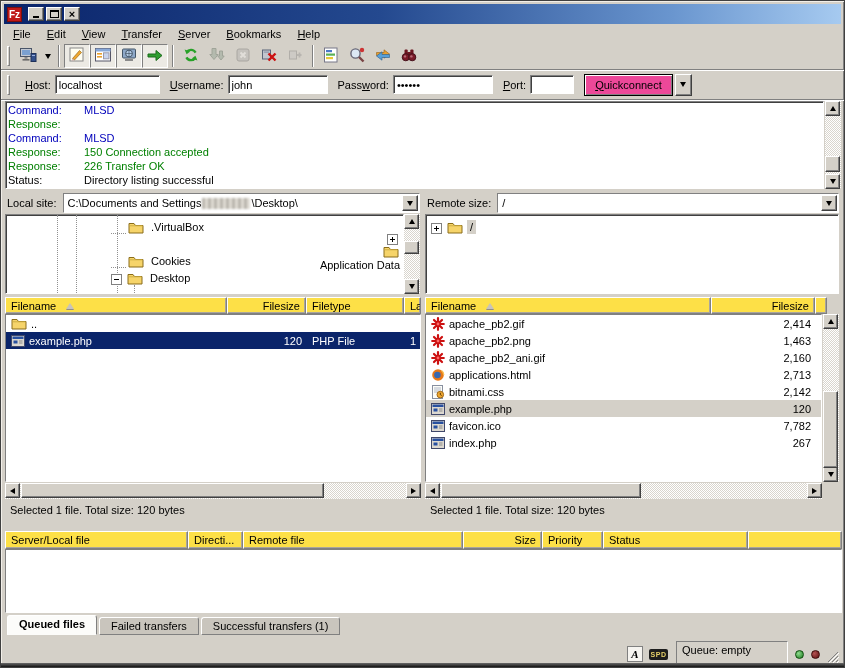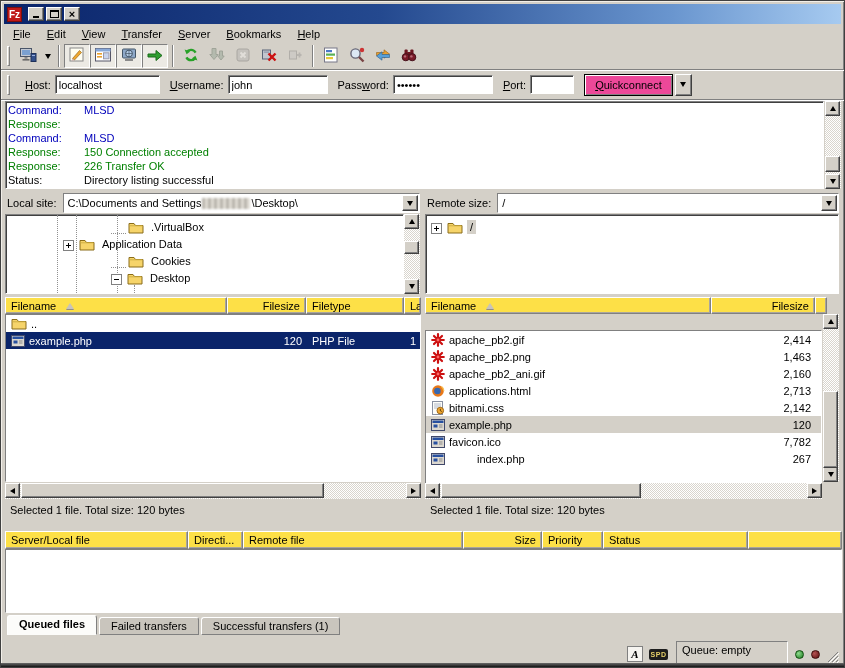--- a/index.html
+++ b/index.html
@@ -325,21 +325,21 @@
         <div class="trow" style="top: 2px; left: 0px; right: 0px; padding-left: 105px;">
           <span class="conn"></span>
           <span class="ticon">
             <svg width="16" height="13" viewBox="0 0 16 13">
               <path d="M1 2.5 L6 2.5 L7.5 4.5 L15 4.5 L15 12 L1 12 Z" fill="#f6d46a" stroke="#8a6d1a"></path>
               <path d="M1.5 4.8 L14.5 4.8" stroke="#cfae44"></path>
             </svg>
           </span>
           <span class="tlabel">.VirtualBox</span>
         </div>
-        <div class="trow" style="top: 19px; left: 0px; right: 0px; padding-left: 57px;">
+        <div class="trow" style="top: 19px; left: 0px; right: 0px; padding-left: 73px; flex-direction: column;">
           <span class="expander">
             <i class="exp-h"></i>
             <i class="exp-v"></i>
           </span>
           <span class="ticon">
             <svg width="16" height="13" viewBox="0 0 16 13">
               <path d="M1 2.5 L6 2.5 L7.5 4.5 L15 4.5 L15 12 L1 12 Z" fill="#f6d46a" stroke="#8a6d1a"></path>
               <path d="M1.5 4.8 L14.5 4.8" stroke="#cfae44"></path>
             </svg>
           </span>
@@ -444,21 +444,21 @@
       <div class="listhdr" style="left: 424px; top: 296px;">
         <div class="hcell" style="width: 286px;">
           <span>Filename</span>
           <span class="sort-up"></span>
         </div>
         <div class="hcell right" style="width: 104px;">
           <span>Filesize</span>
         </div>
         <div class="hcell" style="width: 7px;"></div>
       </div>
-      <div class="list sunken" style="left: 424px; top: 313px; width: 397px; height: 168px; margin-top: 16px;">
+      <div class="list sunken" style="left: 424px; top: 313px; width: 397px; height: 168px;">
         <div class="frow">
           <div class="fcell" style="width: 286px;">
             <span class="ficon">
               <svg width="14" height="14" viewBox="0 0 14 14">
                 <g stroke="#cc1010" stroke-width="2.2" stroke-linecap="round">
                   <path d="M7 1.2 V12.8 M1.2 7 H12.8 M3 3 L11 11 M11 3 L3 11"></path>
                 </g>
                 <circle cx="7" cy="7" r="1.4" fill="#ff6a6a"></circle>
               </svg>
             </span>
@@ -545,21 +545,21 @@
                 <rect x="2.5" y="6.5" width="4" height="3" fill="#2850a0"></rect>
                 <rect x="8" y="6.5" width="3.5" height="1" fill="#8a8a8a"></rect>
                 <rect x="8" y="8.5" width="3.5" height="1" fill="#8a8a8a"></rect>
               </svg>
             </span>
             <span>favicon.ico</span>
           </div>
           <div class="fcell right" style="width: 104px;">7,782</div>
         </div>
         <div class="frow">
-          <div class="fcell" style="width: 286px; gap: 28px;">
+          <div class="fcell" style="width: 286px;">
             <span class="ficon">
               <svg width="14" height="14" viewBox="0 0 14 14">
                 <rect x="0.5" y="1.5" width="13" height="11" fill="#dcd8d0" stroke="#40486a"></rect>
                 <rect x="1.5" y="2.5" width="11" height="2.5" fill="#2850a0"></rect>
                 <rect x="2.5" y="6.5" width="4" height="3" fill="#2850a0"></rect>
                 <rect x="8" y="6.5" width="3.5" height="1" fill="#8a8a8a"></rect>
                 <rect x="8" y="8.5" width="3.5" height="1" fill="#8a8a8a"></rect>
               </svg>
             </span>
             <span>index.php</span>

